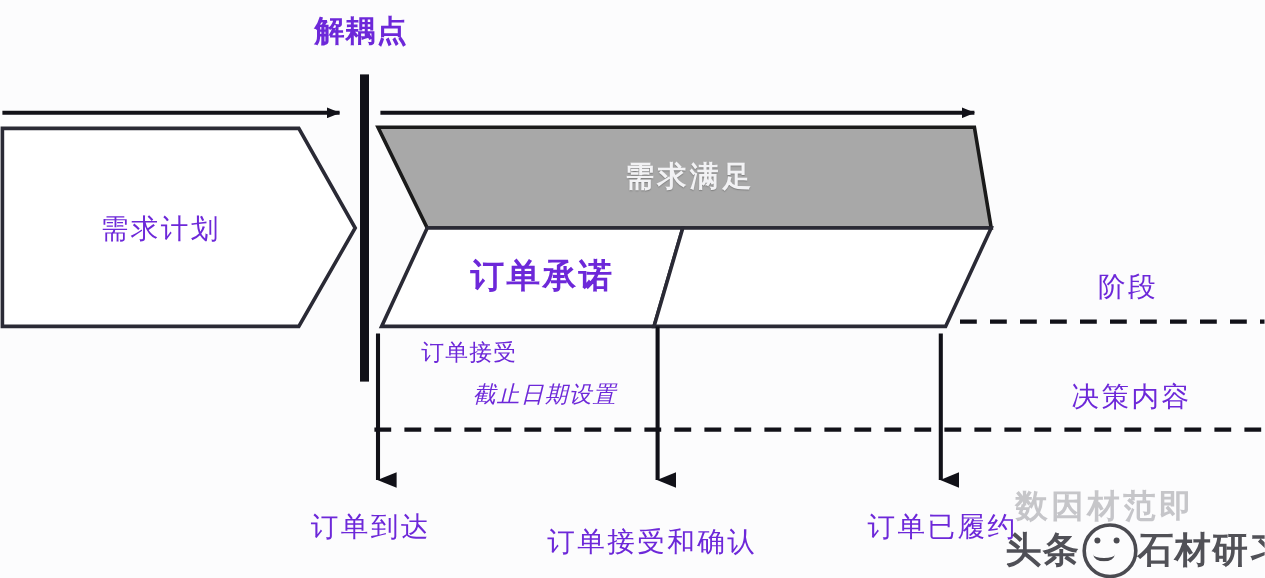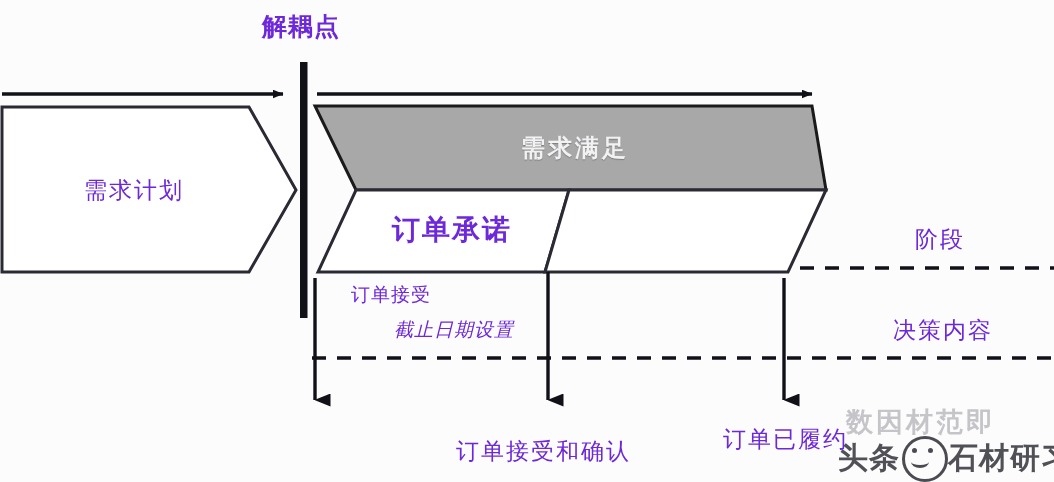--- a/index.html
+++ b/index.html
@@ -127,20 +127,21 @@
 
   <div class="lbl lbl-sm" style="left:318px; top:285px;margin-left:33px;">订单接受</div>
 
   <div class="lbl lbl-sm" style="left:394px; top:320px;font-style:italic;">截止日期设置</div>
 
 
   <div class="lbl lbl-mid" style="left:915px; top:228px;">阶段</div>
 
   <div class="lbl lbl-mid" style="left:893px; top:319px;">决策内容</div>
 
+  <div class="lbl lbl-mid" style="left:259px; top:428px;">订单到达</div>
 
   <div class="lbl lbl-mid" style="left:456px; top:440px;">订单接受和确认</div>
 
   <div class="lbl lbl-mid" style="left:723px; top:428px;">订单已履约</div>
 
   <div style="position:absolute; left:0; top:0;">
     <div class="wm-ghost" style="left:846px; top:404px;">数因材范即</div>
     <div class="wm wm-main" style="left:838px; top:438px;">头条</div>
     <div class="wm-circle" style="left:902px; top:436px;"></div>
     <div class="wm-dot" style="left:912px; top:448px;"></div>

